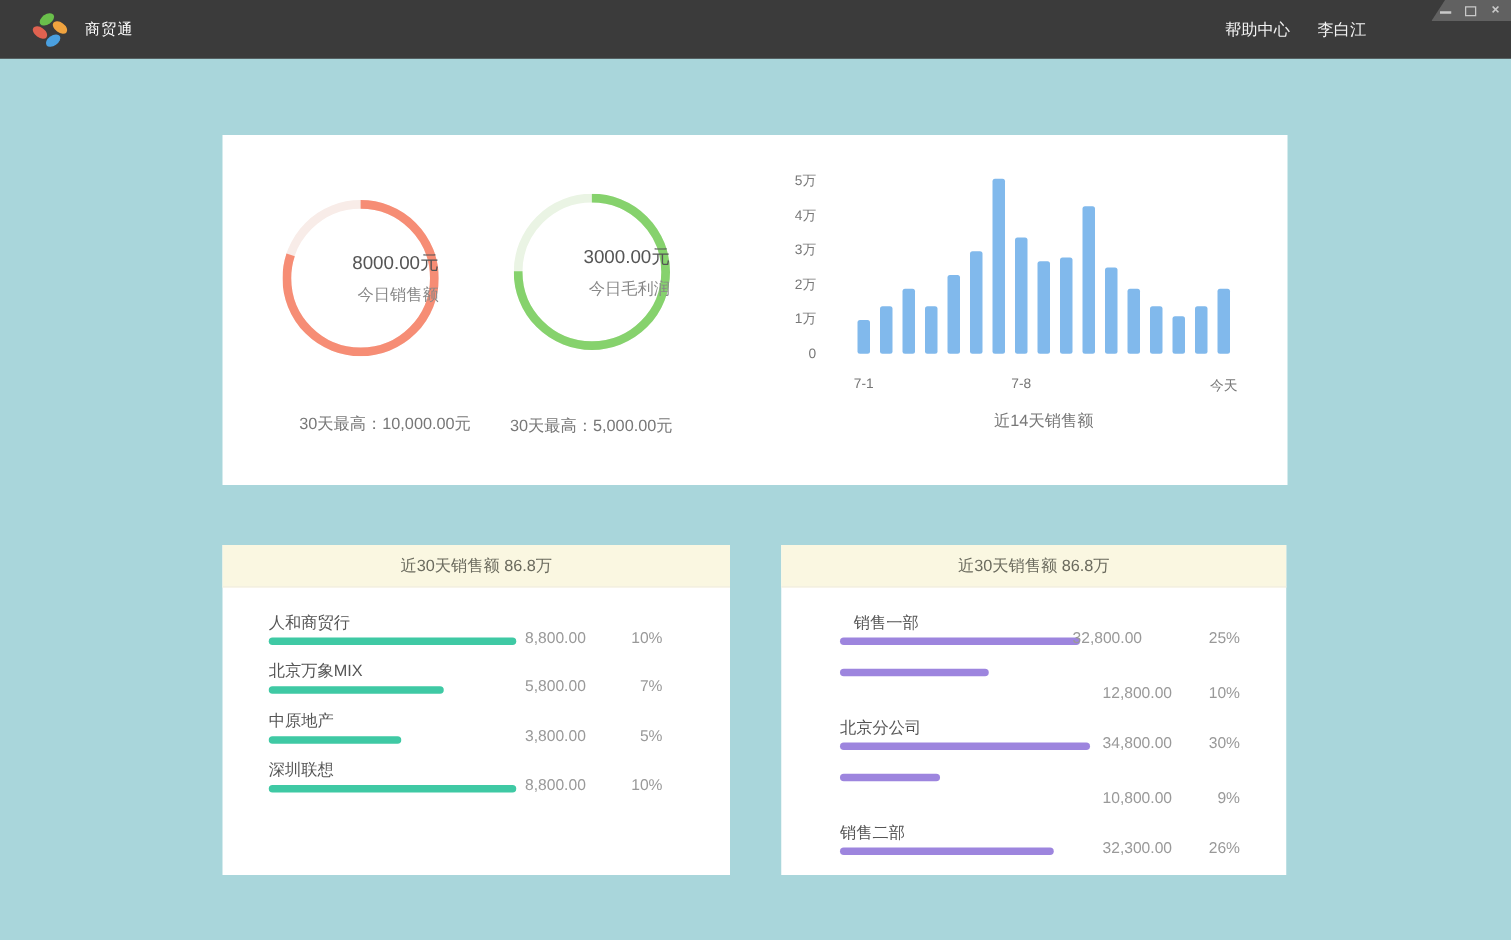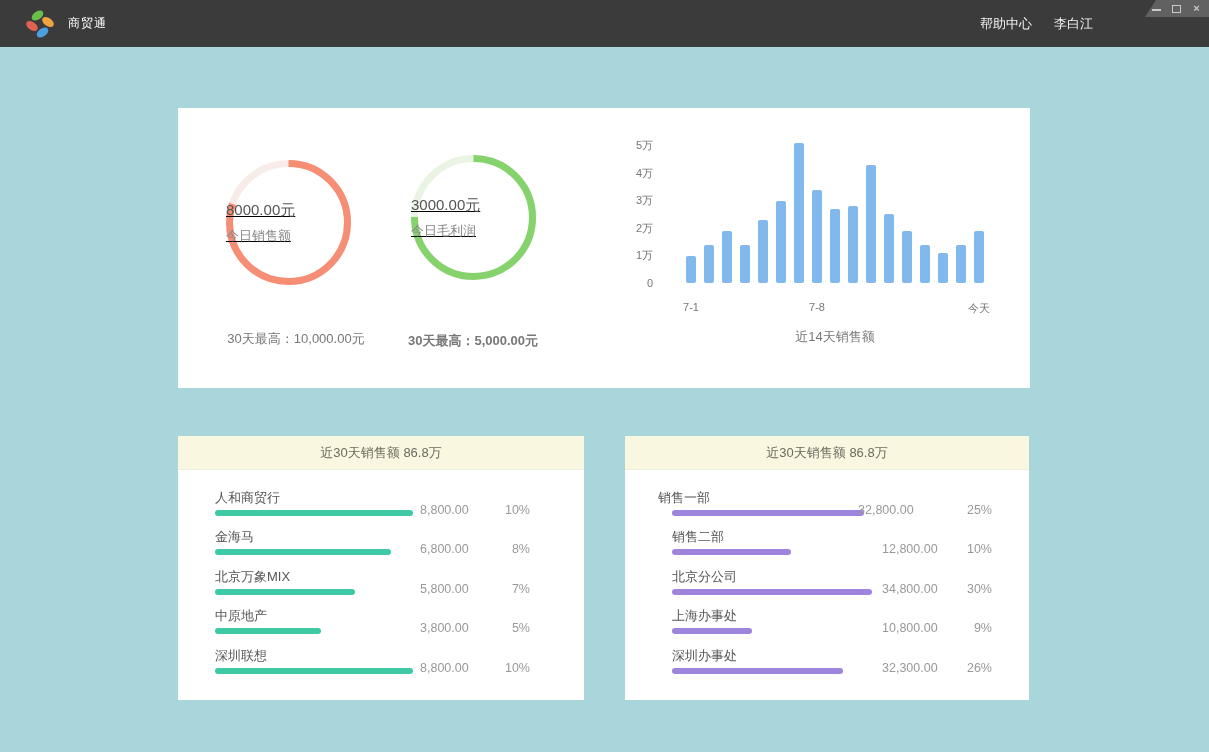--- a/index.html
+++ b/index.html
@@ -39,29 +39,29 @@
   .panel { position:absolute; background:#ffffff; }
   .overview { left:178px; top:108px; width:852px; height:280px; }
   .rank { top:436px; height:264px; }
   .rank-0 { left:178px; width:406px; }
   .rank-1 { left:625px; width:404px; }
 
   
   .donut { position:absolute; width:125px; height:125px; }
   .donut svg { position:absolute; left:0; top:0; }
   .donut-center { position:absolute; inset:0; display:flex; flex-direction:column;
-    align-items:flex-start; justify-content:center; gap:7px;text-decoration:underline; }
+    align-items:flex-end; justify-content:center; gap:7px; }
   .donut-value { font-size:15px; color:#555; }
   .donut-metric { font-size:13px; color:#888; }
   .donut-footer { position:absolute; width:220px; text-align:center;
     font-size:13px; color:#777; }
   .donut-0 { left:48px; top:52px; }
-  .donut-0-footer { left:8px; top:222px; }
+  .donut-0-footer { left:20px; top:222px; }
   .donut-1 { left:233px; top:47px; }
-  .donut-1-footer { left:185px; top:224px;font-weight:bold; }
+  .donut-1-footer { left:185px; top:224px; }
 
   
   .barchart { position:absolute; left:430px; top:0; width:422px; height:280px; }
   .bc-bars { position:absolute; left:78px; top:24px; width:298px; height:151px;
     display:flex; align-items:flex-end; gap:8px; }
   .bc-bar { width:10px; background:#81b9ec; border-radius:2px; }
   .bc-ytick { position:absolute; left:0; width:45px; text-align:right;
     font-size:11px; color:#777; height:14px; line-height:14px; }
   .bc-xlabel { position:absolute; top:193px; width:60px; text-align:center;
     font-size:11px; color:#777; }
@@ -176,28 +176,20 @@
     <div class="rank-body" id="rank-body-0">
         <div class="rank-row">
           <div class="rank-label" style="margin-left: 37px;">人和商贸行</div>
           <div class="rank-bar" style="margin-left: 37px; width: 198px; background: rgb(63, 201, 164);"></div>
           <div class="rank-value" style="right: 54px;">
             <span class="rank-amount">8,800.00</span>
             <span class="rank-pct">10%</span>
           </div>
         </div>
         <div class="rank-row">
-          <div class="rank-label" style="margin-left: 37px;">金海马</div>
-          <div class="rank-bar" style="margin-left: 37px; width: 176px; background: rgb(63, 201, 164);"></div>
-          <div class="rank-value" style="right: 54px;">
-            <span class="rank-amount">6,800.00</span>
-            <span class="rank-pct">8%</span>
-          </div>
-        </div>
-        <div class="rank-row">
           <div class="rank-label" style="margin-left: 37px;">北京万象MIX</div>
           <div class="rank-bar" style="margin-left: 37px; width: 140px; background: rgb(63, 201, 164);"></div>
           <div class="rank-value" style="right: 54px;">
             <span class="rank-amount">5,800.00</span>
             <span class="rank-pct">7%</span>
           </div>
         </div>
         <div class="rank-row">
           <div class="rank-label" style="margin-left: 37px;">中原地产</div>
           <div class="rank-bar" style="margin-left: 37px; width: 106px; background: rgb(63, 201, 164);"></div>
@@ -214,53 +206,51 @@
             <span class="rank-pct">10%</span>
           </div>
         </div>
       </div>
   </section>
 
   <section class="panel rank rank-1">
     <div class="rank-header">近30天销售额 86.8万</div>
     <div class="rank-body" id="rank-body-1">
         <div class="rank-row">
-          <div class="rank-label" style="margin-left: 33px;">销售一部</div>
+          <div class="rank-label" style="margin-left: 58px;">销售一部</div>
           <div class="rank-bar" style="margin-left: 47px; width: 192px; background: rgb(157, 133, 222);"></div>
           <div class="rank-value" style="right: 37px; gap: 24px;">
             <span class="rank-amount">32,800.00</span>
             <span class="rank-pct">25%</span>
           </div>
         </div>
         <div class="rank-row">
-          <div class="rank-label" style="margin-left: 47px;">销售二部</div>
           <div class="rank-bar" style="margin-left: 47px; width: 119px; background: rgb(157, 133, 222);"></div>
           <div class="rank-value" style="right: 37px;">
             <span class="rank-amount">12,800.00</span>
             <span class="rank-pct">10%</span>
           </div>
         </div>
         <div class="rank-row">
           <div class="rank-label" style="margin-left: 47px;">北京分公司</div>
           <div class="rank-bar" style="margin-left: 47px; width: 200px; background: rgb(157, 133, 222);"></div>
           <div class="rank-value" style="right: 37px;">
             <span class="rank-amount">34,800.00</span>
             <span class="rank-pct">30%</span>
           </div>
         </div>
         <div class="rank-row">
-          <div class="rank-label" style="margin-left: 47px;">上海办事处</div>
           <div class="rank-bar" style="margin-left: 47px; width: 80px; background: rgb(157, 133, 222);"></div>
           <div class="rank-value" style="right: 37px;">
             <span class="rank-amount">10,800.00</span>
             <span class="rank-pct">9%</span>
           </div>
         </div>
         <div class="rank-row">
-          <div class="rank-label" style="margin-left: 47px;">深圳办事处</div>
+          <div class="rank-label" style="margin-left: 47px;">销售二部</div>
           <div class="rank-bar" style="margin-left: 47px; width: 171px; background: rgb(157, 133, 222);"></div>
           <div class="rank-value" style="right: 37px;">
             <span class="rank-amount">32,300.00</span>
             <span class="rank-pct">26%</span>
           </div>
         </div>
       </div>
   </section>
 
 </div>

